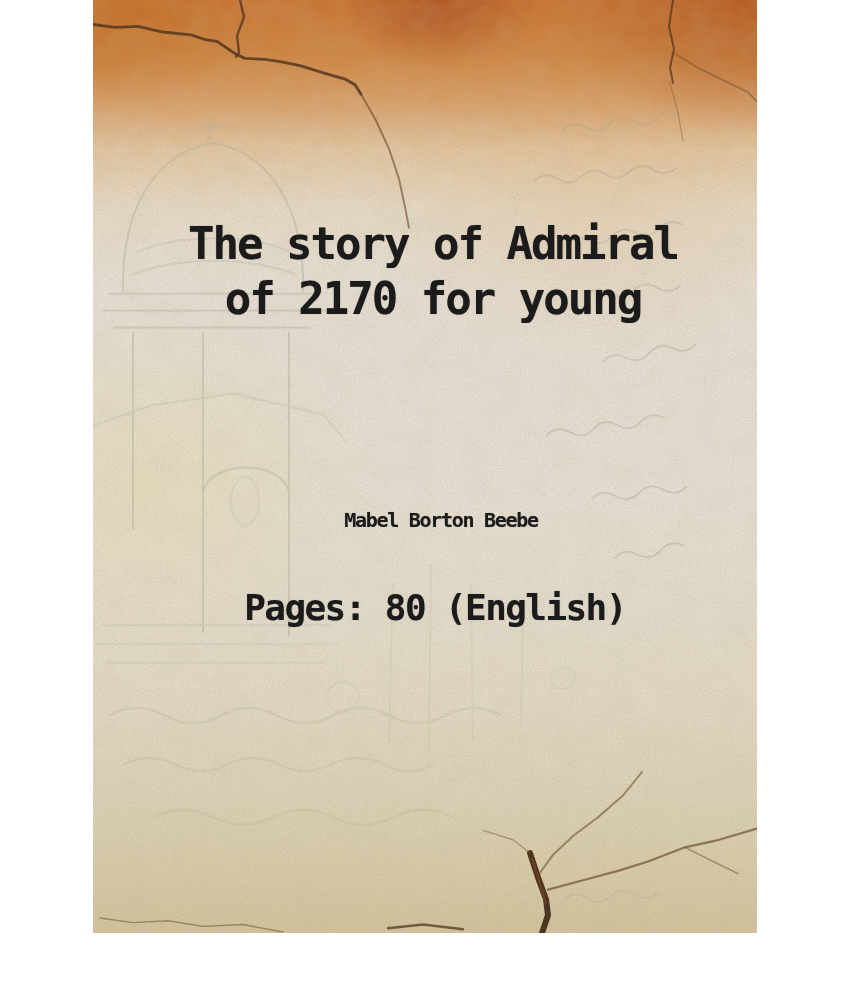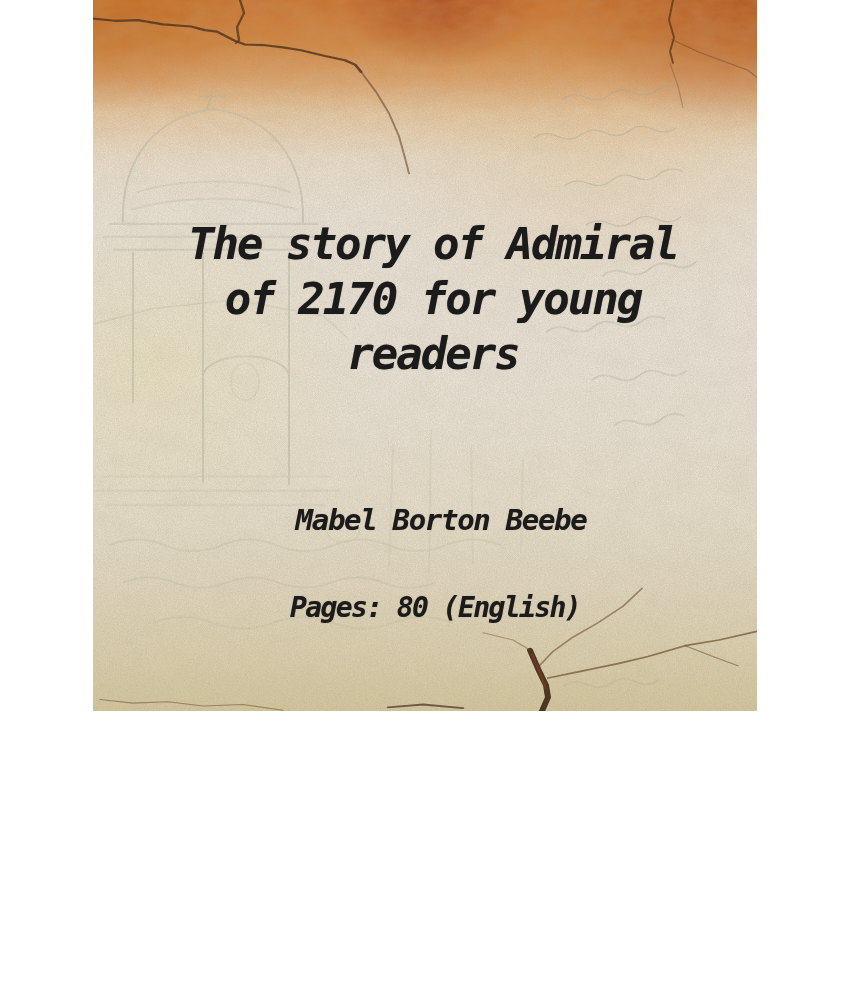--- a/index.html
+++ b/index.html
@@ -9,63 +9,62 @@
     font-family:"DejaVu Sans Mono", monospace;
     position:relative;
     overflow:hidden;
   }
   .page{
     position:absolute;inset:0;background:#ffffff;
   }
   .cover{
     position:absolute;
     left:93px;top:0;
-    width:664px;height:711px;
+    width:664px;height:933px;
     background:
       radial-gradient(140px 95px at 52% 0%, rgba(148,28,0,0.50), rgba(148,28,0,0) 72%),
       radial-gradient(230px 150px at 0% 0%, rgba(196,96,12,0.55), rgba(196,96,12,0) 75%),
       radial-gradient(270px 180px at 100% 0%, rgba(168,62,12,0.55), rgba(168,62,12,0) 75%),
       linear-gradient(180deg, #d0712a 0%, #d8873f 6%, rgba(225,155,90,0.85) 11%,
         rgba(235,190,135,0.55) 16%, rgba(242,218,180,0.28) 22%, rgba(245,235,215,0) 30%),
       radial-gradient(320px 210px at 76% 22%, rgba(236,172,94,0.20), rgba(236,172,94,0) 72%),
       radial-gradient(300px 220px at 8% 52%, rgba(238,228,170,0.40), rgba(238,228,170,0) 75%),
       linear-gradient(0deg, #d9cda4 0%, #e0d5b2 6%, rgba(226,216,184,0.75) 14%,
         rgba(232,224,196,0.45) 26%, rgba(238,232,210,0) 46%),
       var(--parchment, #f1ece1);
-    font-style: italic;
   }
   .art{
     position:absolute;inset:0;width:100%;height:100%;
     pointer-events:none;
   }
   .title-block{
     position:absolute;left:0;right:0;top:216px;
     text-align:center;
     font-weight:700;
     font-size:44px;line-height:55px;
     letter-spacing:-2px;
     color:var(--cover-text, #1b1b1b);
     text-shadow:0 0 1px rgba(20,15,10,0.45);
     transform:translateX(8px);
   }
   .author{
     position:absolute;left:0;right:0;top:504px;
     text-align:center;
     font-weight:700;
-    font-size:29px;line-height:32px;
+    font-size:20px;line-height:32px;
     letter-spacing:-1.3px;
     color:var(--cover-text, #1b1b1b);
     text-shadow:0 0 1px rgba(20,15,10,0.4);
     transform:translateX(16px);
   }
   .pages{
     position:absolute;left:0;right:16px;top:592px;
     text-align:center;
     font-weight:700;
-    font-size:28px;line-height:32px;
+    font-size:36px;line-height:32px;
     letter-spacing:-1.6px;
     color:var(--cover-text, #1b1b1b);
     text-shadow:0 0 1px rgba(20,15,10,0.4);
     transform:translateX(18px);
   }
 </style>
 </head>
 <body>
 
 <div class="page">
@@ -164,21 +163,20 @@
         <path d="M7,975 L40,980 L75,978 L110,984 L150,982 L190,990" stroke="#5d3a18" stroke-width="1.5" opacity="0.5"></path>
         <path d="M295,986 L330,982 L370,987" stroke="#3a2008" stroke-width="2.6" opacity="0.7"></path>
       </g>
 
       <rect width="664" height="991" filter="url(#fGrain)" opacity="0.30"></rect>
     </svg>
 
     <div class="title-block">
       <div class="title-line">The story of Admiral</div>
       <div class="title-line">of 2170 for young</div>
-      <div class="title-line">readers</div>
     </div>
 
     <div class="author">Mabel Borton Beebe</div>
 
     <div class="pages">Pages: 80 (English)</div>
 
   </div>
 </div>
 
 </body></html>

